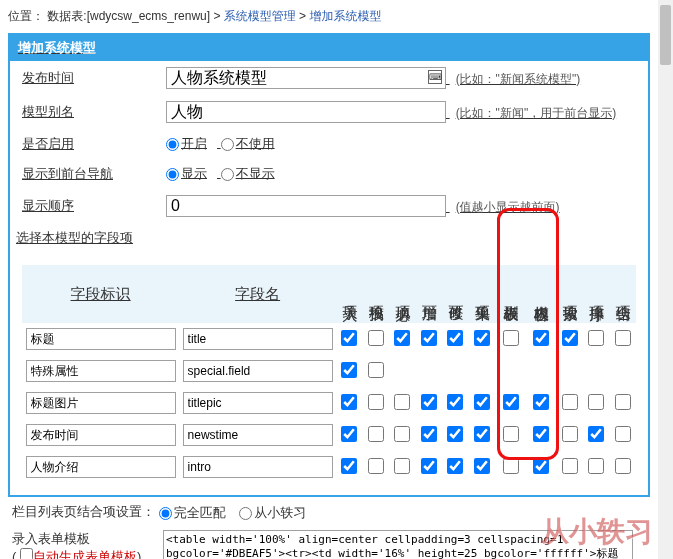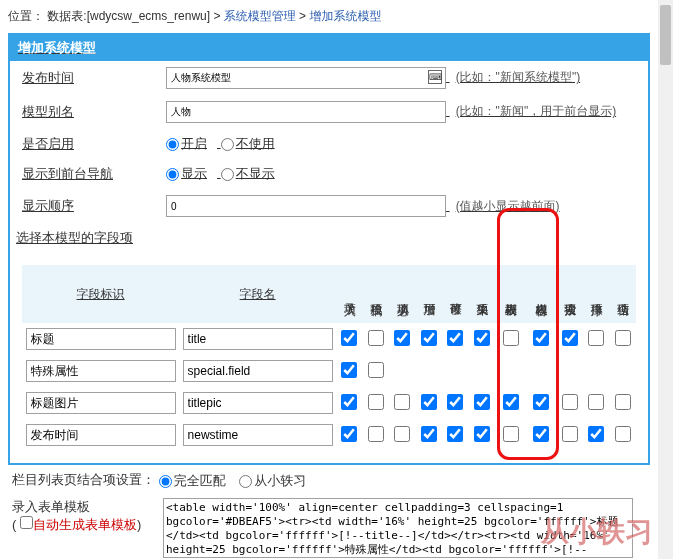--- a/index.html
+++ b/index.html
@@ -7,27 +7,27 @@
 .scrollbar { position: absolute; right: 0; top: 0; width: 15px; height: 559px; background: #f0f0f0; }
 .scrollbar-thumb { position: absolute; right: 2px; top: 5px; width: 11px; height: 60px; background: #c0c0c0; border-radius: 2px; }
 .content { width: 658px; padding: 4px 8px; }
 .breadcrumb { padding: 4px 0 8px 0; font-size: 12px; }
 .breadcrumb a { color: #2a5db0; text-decoration: none; }
 .panel { border: 2px solid #36a3e7; text-decoration: underline; }
 .panel-header { background: #36a3e7; color: #fff; padding: 4px 8px; font-size: 13px; font-weight: bold; }
 .form-table { width: 100%; border-collapse: collapse; }
 .form-table td { padding: 6px 6px; vertical-align: middle; font-size: 13px; }
 .form-table td.label { width: 150px; text-align: left; padding-left: 12px; }
-.form-table input[type=text] { width: 280px; height: 22px; border: 1px solid #a0a0a0; padding: 2px 4px; font-size: 10px; }
+.form-table input[type=text] { width: 280px; height: 22px; border: 1px solid #a0a0a0; padding: 2px 4px; font-size: 16px; }
 .form-table input.ime { width: 280px; }
 .hint { color: #555; font-size: 12px; margin-left: 6px; }
 .section-title { padding: 4px 6px 4px 12px; font-size: 13px; }
 .fields-outer { padding: 6px; background: #fff; }
 .fields-table { width: 100%; border-collapse: separate; border-spacing: 0; }
-.fields-table th { background: #eaf4fb; color: #333; font-weight: normal; font-size: 12px; padding: 4px 2px; text-align: center; vertical-align: middle; height: 58px; }
+.fields-table th { background: #eaf4fb; color: #333; font-weight: normal; font-size: 15px; padding: 4px 2px; text-align: center; vertical-align: middle; height: 58px; }
 .fields-table th.th-id { width: 152px; }
 .fields-table th.th-name { width: 152px; }
 .fields-table th.cb { width: 26px; writing-mode: vertical-rl; text-orientation: upright; letter-spacing: 0; }
 .fields-table th.cb-wide { width: 30px; writing-mode: vertical-rl; text-orientation: upright; }
 .fields-table tbody td { padding: 5px 2px; text-align: center; vertical-align: middle; }
 .fields-table tbody td input[type=text] { width: 150px; height: 22px; border: 1px solid #a0a0a0; padding: 2px 4px; font-size: 12px; }
 .cbx { width: 16px; height: 16px; }
 .settings-row { padding: 6px 0 4px 0; }
 .settings-row .lbl { padding-left: 4px; }
 .tpl-row { display: flex; align-items: flex-start; padding: 4px 0; }
@@ -176,20 +176,35 @@
                       <td><input type="checkbox" class="cbx" style=""></td>
                       <td><input type="checkbox" class="cbx" checked="" style=""></td>
                       <td><input type="checkbox" class="cbx" checked="" style=""></td>
                       <td><input type="checkbox" class="cbx" checked="" style=""></td>
                       <td><input type="checkbox" class="cbx" style=""></td>
                       <td><input type="checkbox" class="cbx" checked="" style=""></td>
                       <td><input type="checkbox" class="cbx" style=""></td>
                       <td><input type="checkbox" class="cbx" checked="" style=""></td>
                       <td><input type="checkbox" class="cbx" style=""></td>
                     </tr>
+                    <tr>
+                      <td><input type="text" value="人物介绍" style=""></td>
+                      <td><input type="text" value="intro" style=""></td>
+                      <td><input type="checkbox" class="cbx" checked="" style=""></td>
+                      <td><input type="checkbox" class="cbx" style=""></td>
+                      <td><input type="checkbox" class="cbx" style=""></td>
+                      <td><input type="checkbox" class="cbx" checked="" style=""></td>
+                      <td><input type="checkbox" class="cbx" checked="" style=""></td>
+                      <td><input type="checkbox" class="cbx" checked="" style=""></td>
+                      <td><input type="checkbox" class="cbx" style=""></td>
+                      <td><input type="checkbox" class="cbx" checked="" style=""></td>
+                      <td><input type="checkbox" class="cbx" style=""></td>
+                      <td><input type="checkbox" class="cbx" style=""></td>
+                      <td><input type="checkbox" class="cbx" style=""></td>
+                    </tr>
                   </tbody>
           </table>
         </div>
       </td>
           </tr>
     </tbody>
       </table>
   </div>
 
   <div class="settings-row">

